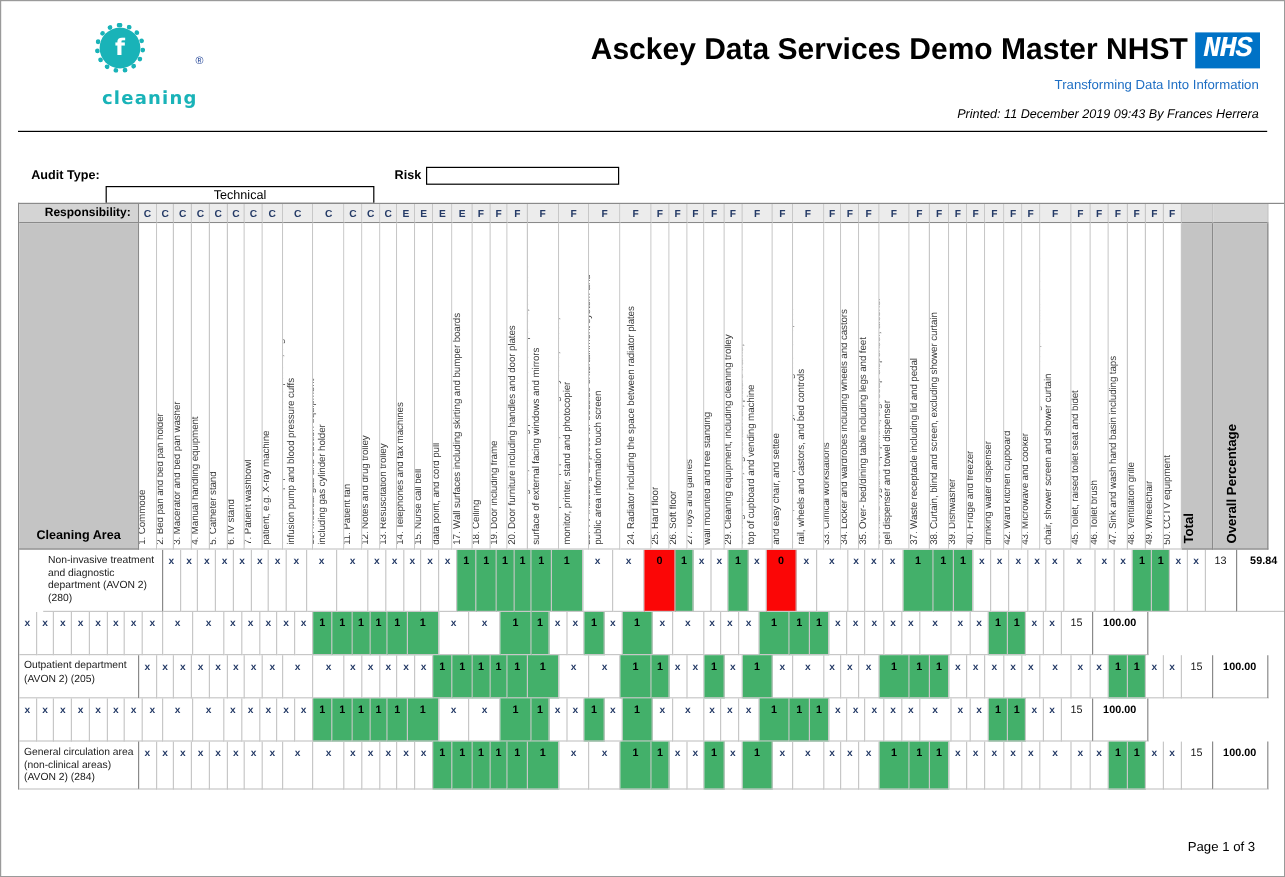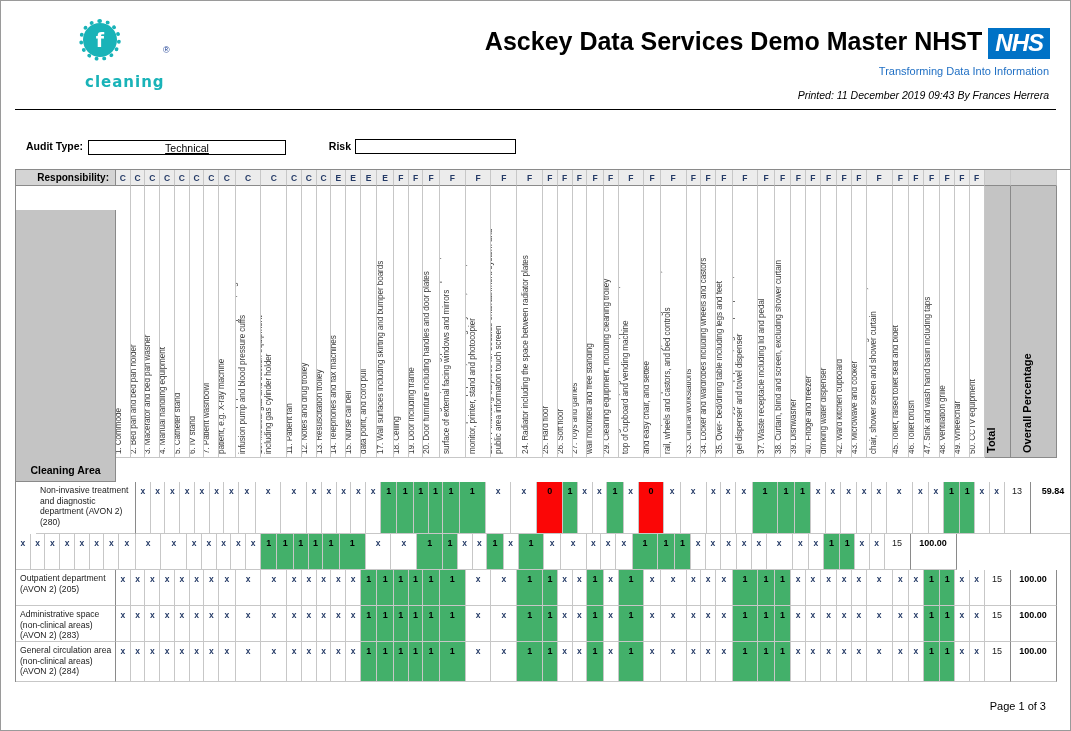--- a/index.html
+++ b/index.html
@@ -18,21 +18,21 @@
   .logo-cog{position:absolute;left:60px;top:2px;width:34px;height:34px;border-radius:50%;
     background:#19b3b8;color:#fff;font-size:19px;font-weight:bold;text-align:center;
     line-height:34px;font-family:"DejaVu Sans",sans-serif;}
   .logo-cog:before{content:"";position:absolute;left:-4px;top:-4px;right:-4px;bottom:-4px;
     border-radius:50%;border:4px dotted #19b3b8;}
   .logo-reg{position:absolute;left:140px;top:24px;font-size:9px;color:#1c3f94;}
   .title-main{position:absolute;right:20px;top:26px;font-size:25px;font-weight:bold;
     color:#000;font-family:"Liberation Sans",sans-serif;white-space:nowrap;}
   .nhs-logo{display:inline-block;background:#0072c6;color:#fff;font-style:italic;
     font-weight:bold;font-size:24px;padding:1px 7px 2px 7px;letter-spacing:-1px;
-    vertical-align:middle;margin-left:6px;font-family:Liberation Sans, sans-serif;}
+    vertical-align:middle;margin-left:6px;font-family:Liberation Mono, monospace;}
   .tagline{position:absolute;right:21px;top:64px;font-size:11px;color:#1f6fc4;}
   .report-title{position:absolute;left:0;right:0;top:86px;text-align:center;
     font-size:15.5px;font-weight:bold;font-style:italic;text-decoration:underline;
     color:#000;}
   .printed{position:absolute;right:21px;top:88px;font-size:10.5px;font-style:italic;color:#000;}
   .hdr-rule{position:absolute;left:14px;right:14px;top:108px;border-top:1.6px solid #000;}
 
   
   .info{position:absolute;left:14px;right:14px;top:117px;height:42px;font-size:10.5px;}
   .lbl{font-weight:bold;color:#000;display:inline-block;text-align:right;}
@@ -55,21 +55,21 @@
   
   .resp-head{width:100px;background:#d4d4d4;font-weight:bold;font-size:10px;
     text-align:right;padding-right:6px;line-height:16px;height:16px;
     border-right:1px solid #8a8a8a;border-bottom:1px solid #8a8a8a;box-sizing:border-box;
     color:#000;}
   .resp-c{background:#ececec;height:16px;line-height:16px;text-align:center;
     font-size:8.5px;font-weight:bold;color:#243a66;border-bottom:1px solid #8a8a8a;}
   .resp-blank{background:#d4d4d4;height:16px;border-bottom:1px solid #8a8a8a;}
   
   .lbl-head{width:100px;background:#c4c4c4;border-right:1px solid #8a8a8a;
-    border-bottom:1px solid #8a8a8a;position:relative;box-sizing:border-box;margin-top:24px;}
+    border-bottom:1px solid #8a8a8a;position:relative;box-sizing:border-box;}
   .lbl-head span{position:absolute;left:0;right:0;bottom:5px;text-align:center;
     font-weight:bold;font-size:10.5px;color:#000;}
   .rot{position:relative;background:#fff;}
   .rot span{position:absolute;bottom:3px;left:50%;transform-origin:left bottom;
     transform:rotate(-90deg);white-space:nowrap;font-size:8.2px;line-height:9px;
     color:#3a3a3a;letter-spacing:-.1px;}
   .rot.two span{margin-left:-1px;}
   .rot span em{display:block;font-style:normal;}
   .tot-head{background:#c4c4c4;border-right:1px solid #8a8a8a;
     border-bottom:1px solid #8a8a8a;position:relative;box-sizing:border-box;}
@@ -102,21 +102,21 @@
       <span>Asckey Data Services Demo Master NHST</span><span class="nhs-logo">NHS</span>
     </div>
     <div class="tagline">Transforming Data Into Information</div>
     <div class="printed">Printed: 11 December 2019 09:43 By Frances Herrera</div>
     <div class="hdr-rule"></div>
   </div>
 
   <div class="info">
     <div class="row2">
       <span class="lbl" style="position:absolute;left:0;width:68px;top:1px;">Audit Type:</span>
-      <span class="box" style="position:absolute;left:73px;top:1px;width:198px;text-decoration:underline;">Technical</span>
+      <span class="box" style="position:absolute;left:73px;top:16px;width:224px;">Technical</span>
       <span class="lbl" style="position:absolute;left:292px;width:44px;top:1px;">Risk</span>
       <span class="box" style="position:absolute;left:340px;top:0;width:161px;"></span>
     </div>
   </div>
 
   <div class="grid" id="grid">
       <div class="gridrow">
         <div class="cell resp-head" style="width: 100px; height: 16px; border-right: 1px solid rgb(138, 138, 138);">Responsibility:</div>
         <div class="cell resp-c" style="width: 14.7438px; height: 16px;">C</div>
         <div class="cell resp-c" style="width: 14.7438px; height: 16px;">C</div>
@@ -527,21 +527,20 @@
         <div class="cell val" style="width: 16.5131px; height: 36px;">x</div>
         <div class="cell val" style="width: 14.7438px; height: 36px;">x</div>
         <div class="cell val one" style="width: 16.5131px; height: 36px;">1</div>
         <div class="cell val one" style="width: 14.7438px; height: 36px;">1</div>
         <div class="cell val" style="width: 14.7438px; height: 36px;">x</div>
         <div class="cell val" style="width: 14.7438px; height: 36px;">x</div>
         <div class="cell val total" style="width: 26px; height: 36px;">15</div>
         <div class="cell val pct" style="width: 46px; height: 36px;">100.00</div>
       </div>
       <div class="gridrow">
-        <div class="cell areacell" style="width: 100px; height: 36px;">Administrative space (non-clinical areas) (AVON 2) (283)</div>
         <div class="cell val" style="width: 14.7438px; height: 36px;">x</div>
         <div class="cell val" style="width: 14.7438px; height: 36px;">x</div>
         <div class="cell val" style="width: 14.7438px; height: 36px;">x</div>
         <div class="cell val" style="width: 14.7438px; height: 36px;">x</div>
         <div class="cell val" style="width: 14.7438px; height: 36px;">x</div>
         <div class="cell val" style="width: 14.7438px; height: 36px;">x</div>
         <div class="cell val" style="width: 14.7438px; height: 36px;">x</div>
         <div class="cell val" style="width: 16.5131px; height: 36px;">x</div>
         <div class="cell val" style="width: 25.8017px; height: 36px;">x</div>
         <div class="cell val" style="width: 25.8017px; height: 36px;">x</div>

